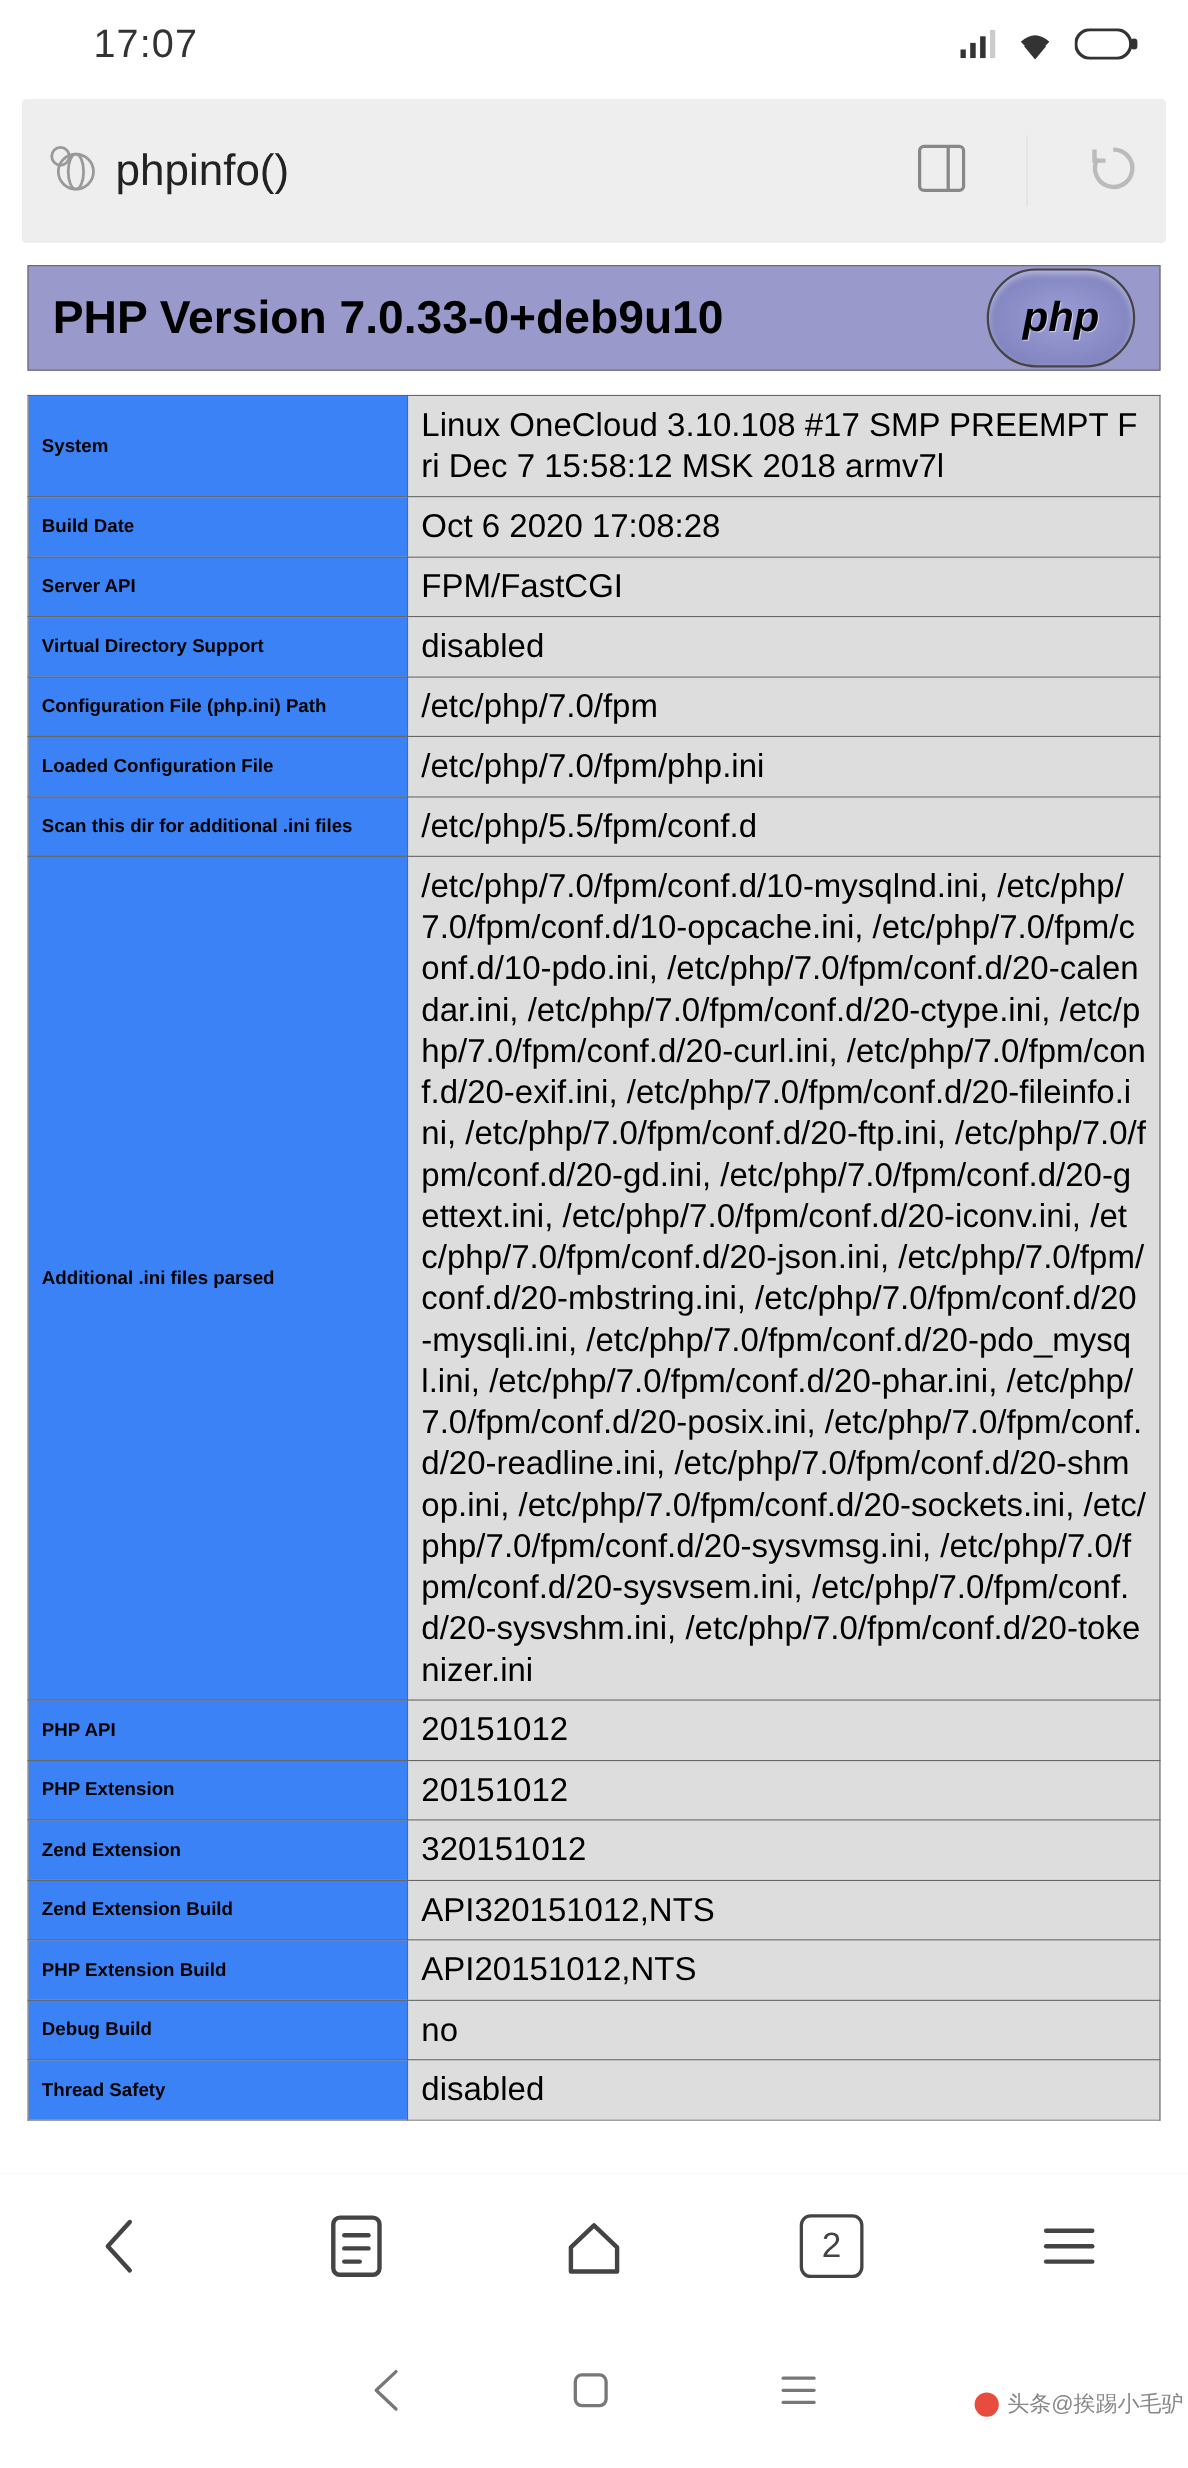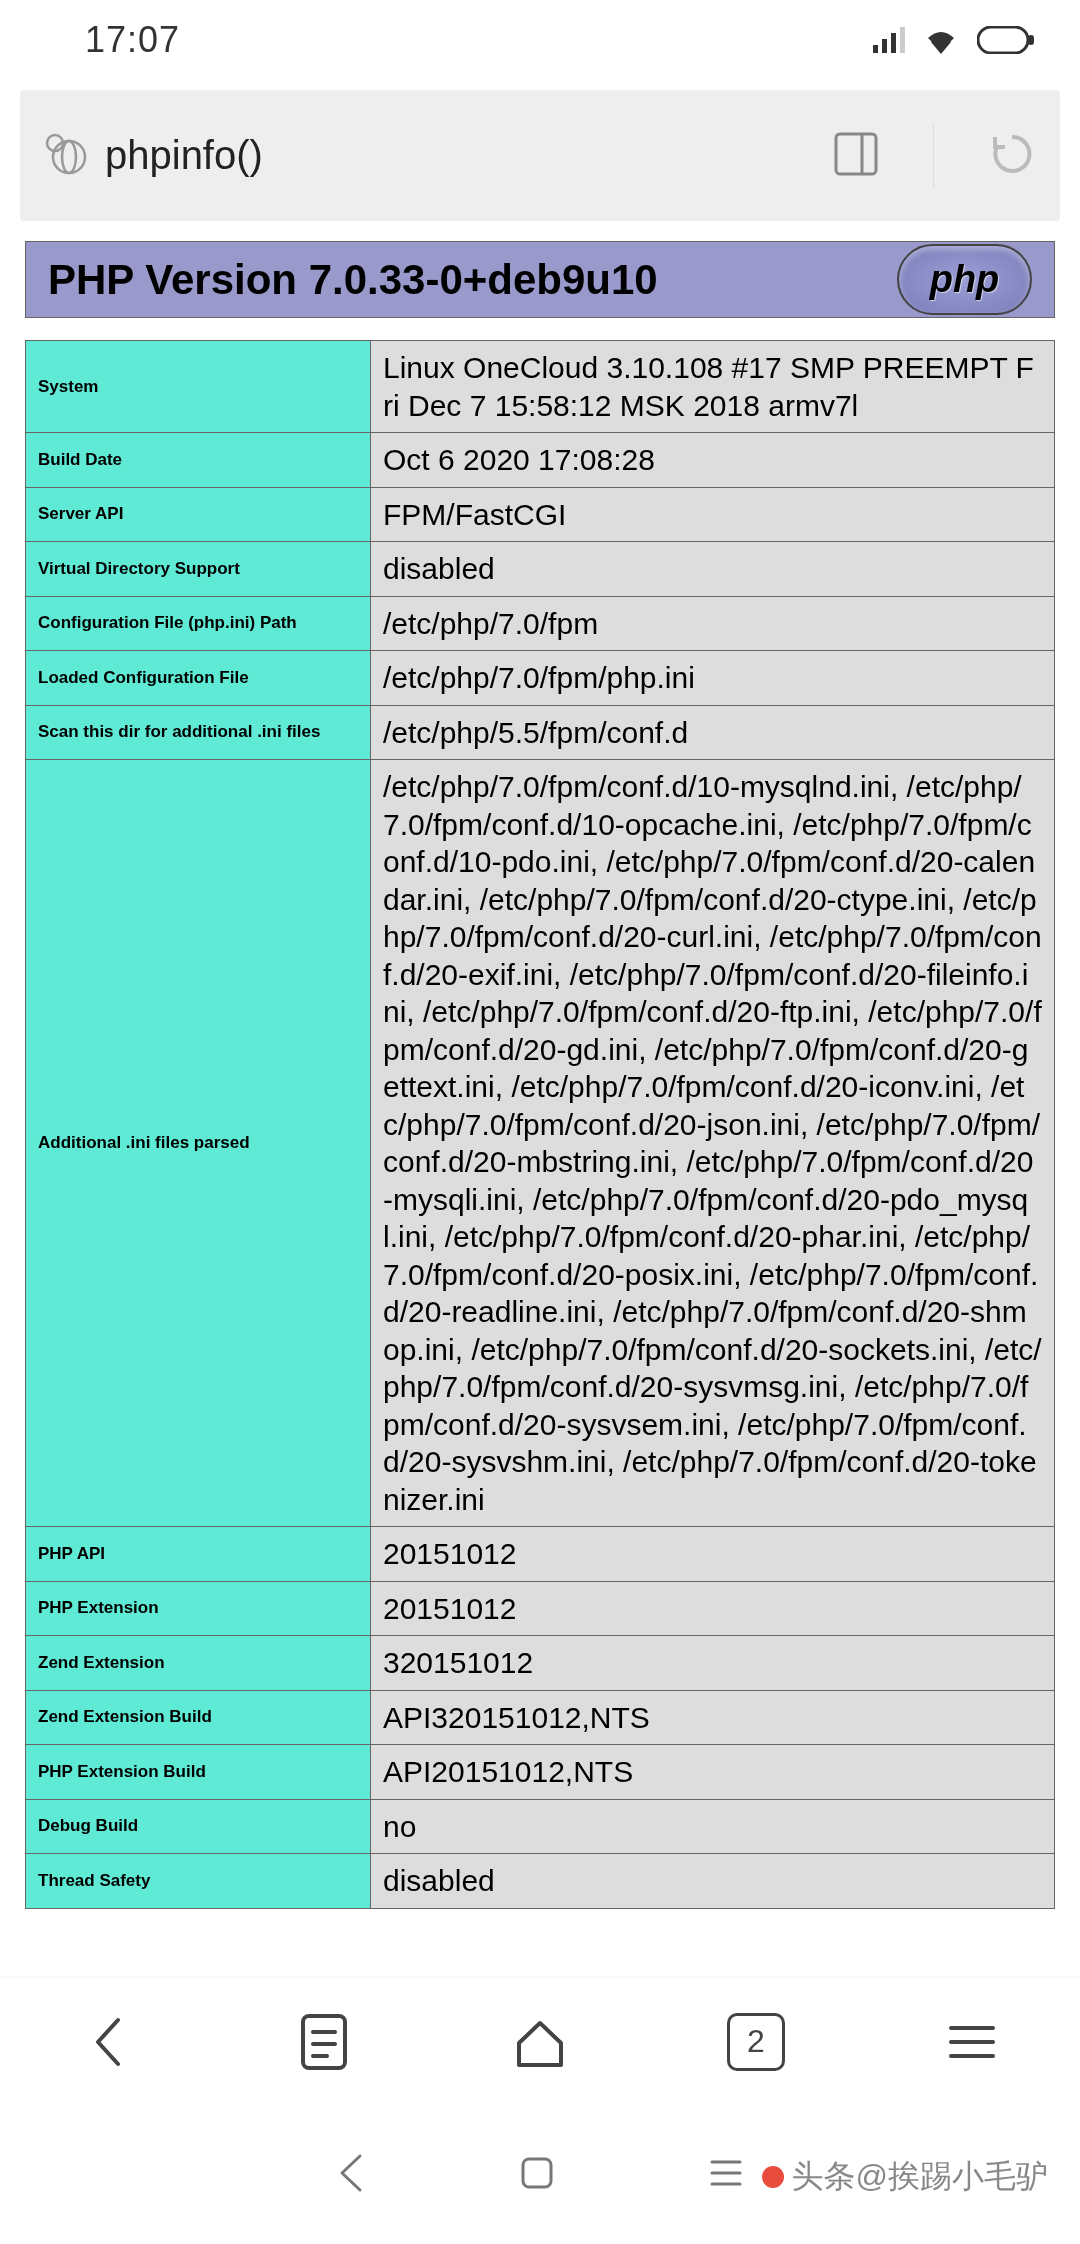--- a/index.html
+++ b/index.html
@@ -54,21 +54,21 @@
       align-items: center;
       justify-content: space-between;
     }
     .php-version {
       font-size: 42px;
       font-weight: bold;
       color: #000;
     }
     .php-logo {
       width: 135px;
-      height: 71px;
+      height: 90px;
       background: #8892bf;
       background: radial-gradient(ellipse at center, #9b9ed6 0%, #7a7cb8 100%);
       border-radius: 50px;
       display: flex;
       align-items: center;
       justify-content: center;
       border: 2px solid #444;
       box-shadow: inset 0 3px 6px rgba(255,255,255,0.4);
     }
     .php-logo-text {
@@ -84,21 +84,21 @@
       border-collapse: collapse;
       margin-top: 22px;
       border: 1px solid #666;
     }
     .info-table td {
       border: 1px solid #666;
       padding: 8px 12px;
       vertical-align: middle;
     }
     .info-table td.label {
-      background: #5eead4;
+      background: #3b82f6;
       width: 345px;
       font-size: 17px;
       font-weight: bold;
       color: #000;
       vertical-align: middle;
     }
     .info-table td.value {
       background: #dddddd;
       font-size: 30px;
       color: #000;
@@ -154,23 +154,23 @@
       flex: 1;
       display: flex;
       justify-content: space-around;
       align-items: center;
       max-width: 560px;
       margin: 0 auto;
     }
     .sys-btn { color: #666; }
     .watermark {
       position: absolute;
-      right: 32px;
+      right: 4px;
       bottom: 45px;
-      font-size: 32px;
+      font-size: 20px;
       color: #888;
       display: flex;
       align-items: center;
       gap: 8px;
     }
     .watermark-dot {
       width: 22px;
       height: 22px;
       background: #e74c3c;
       border-radius: 50%;

